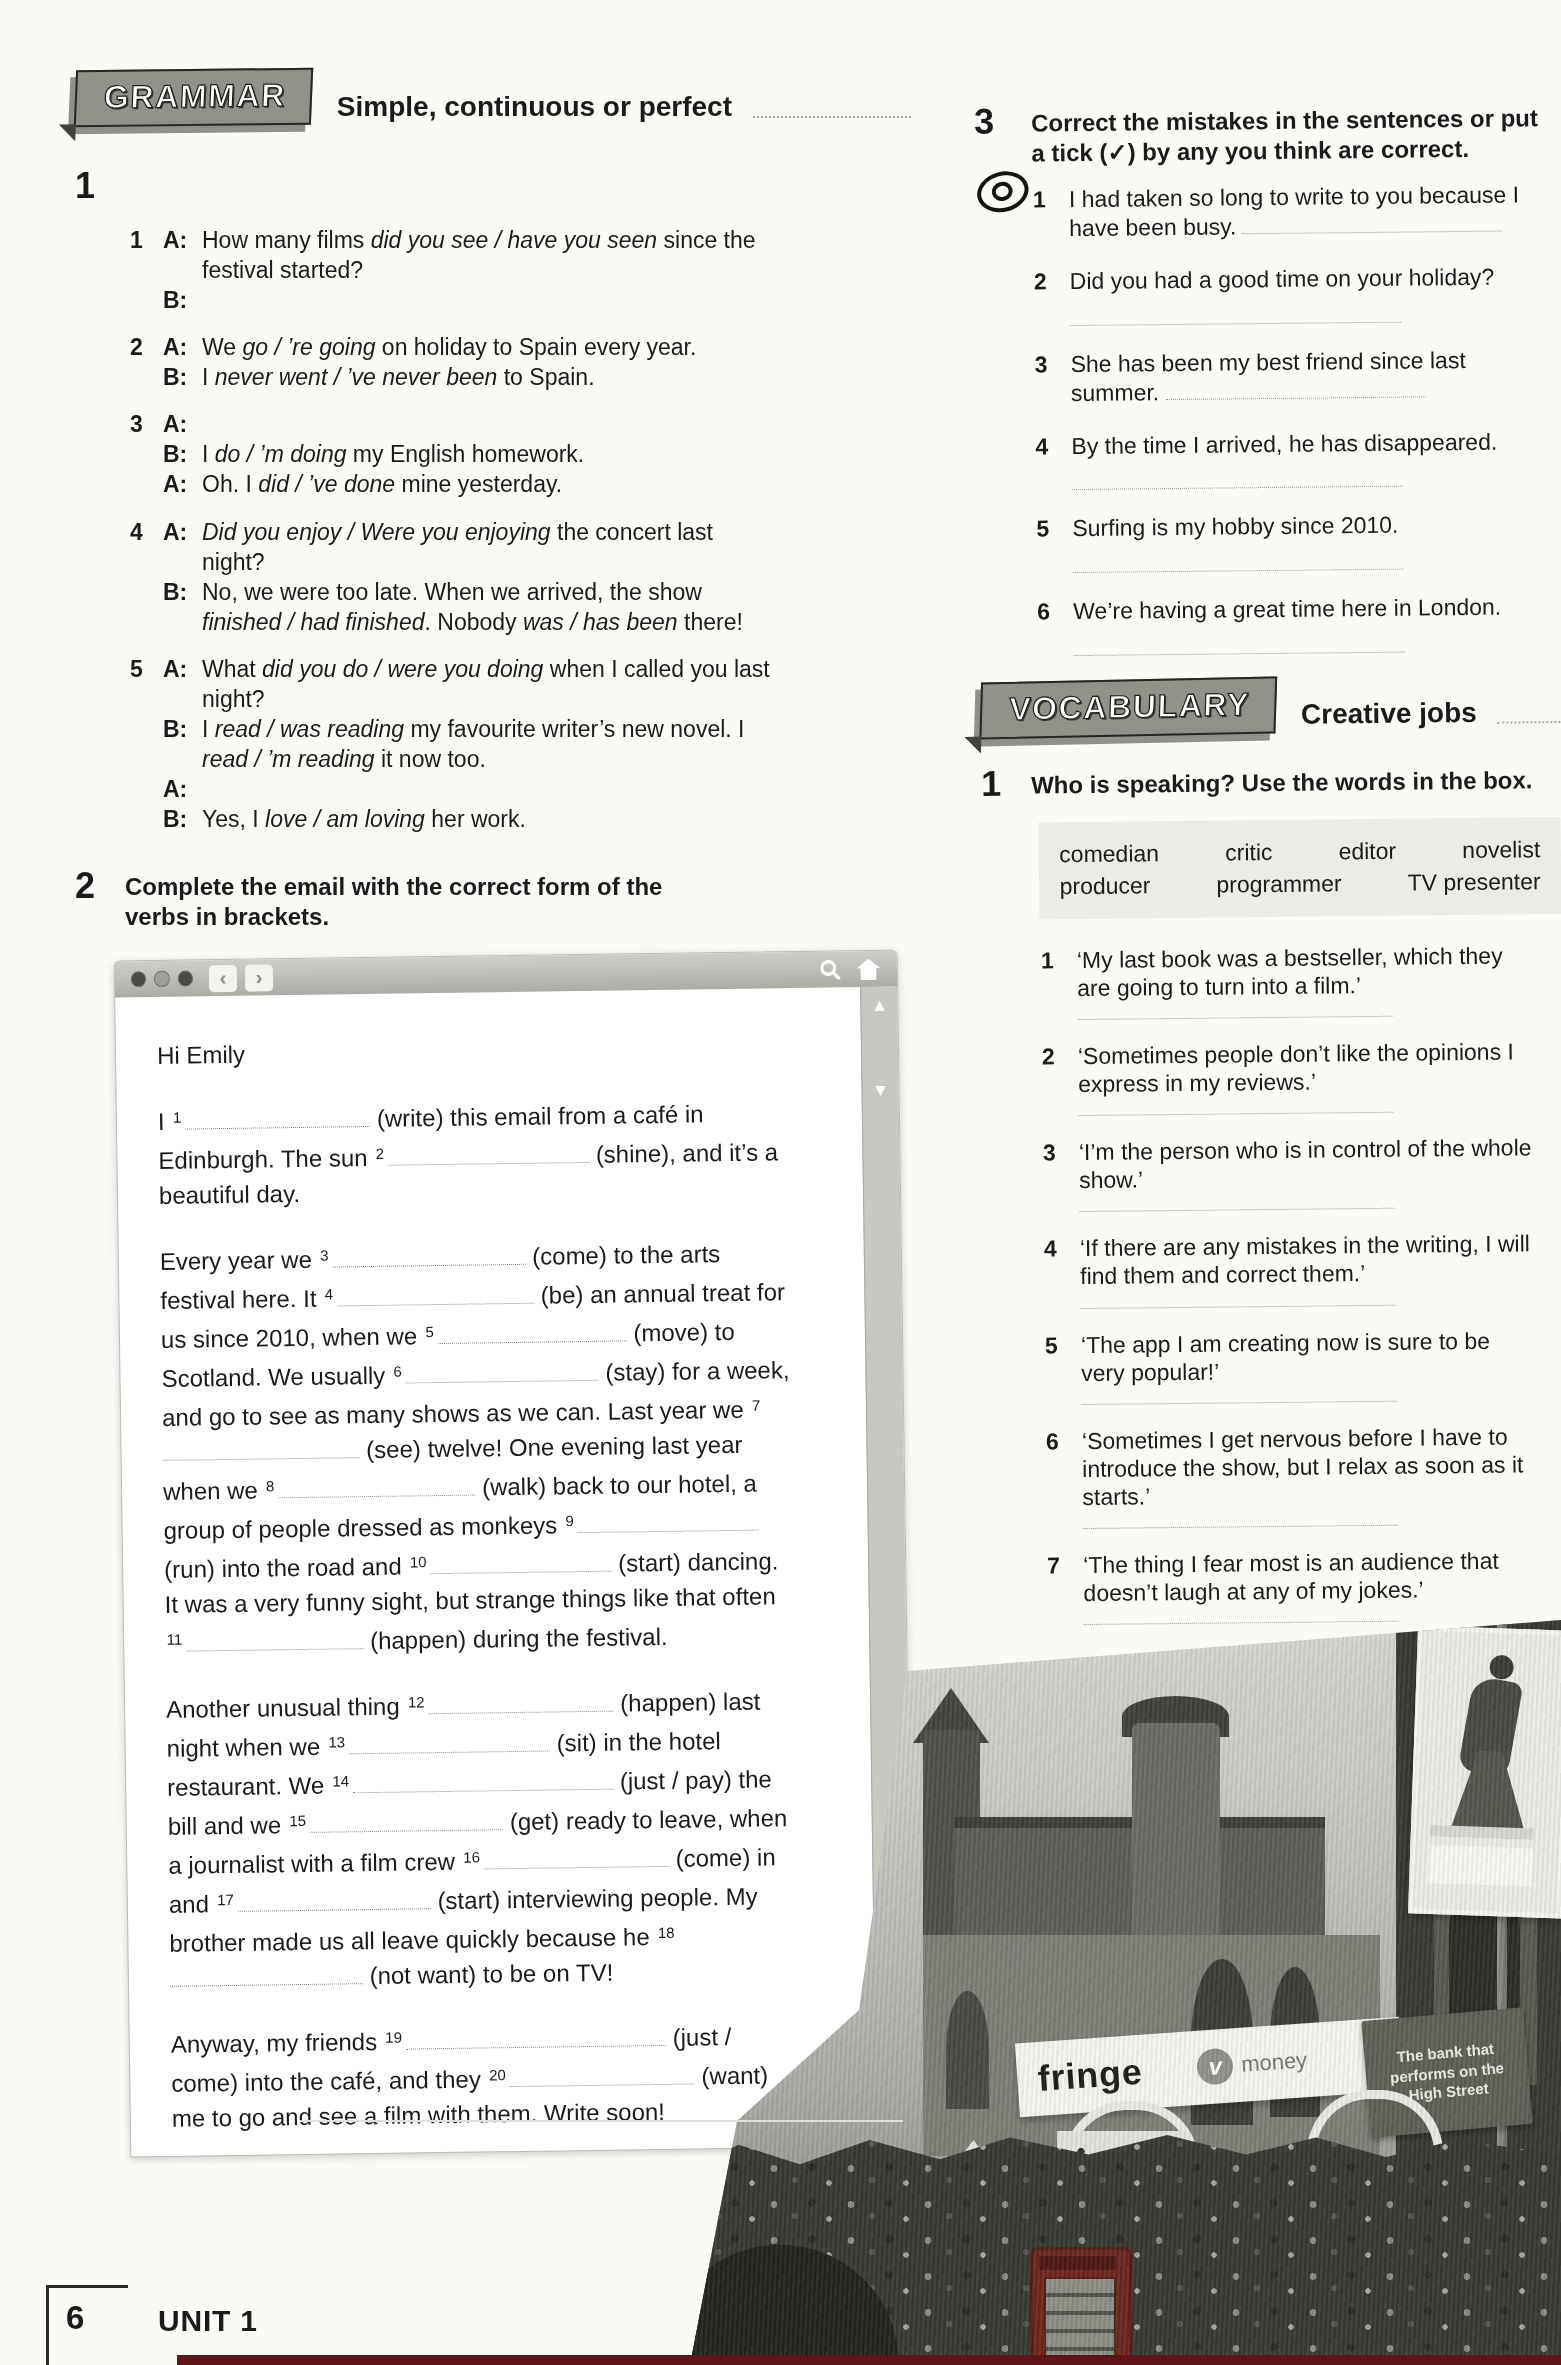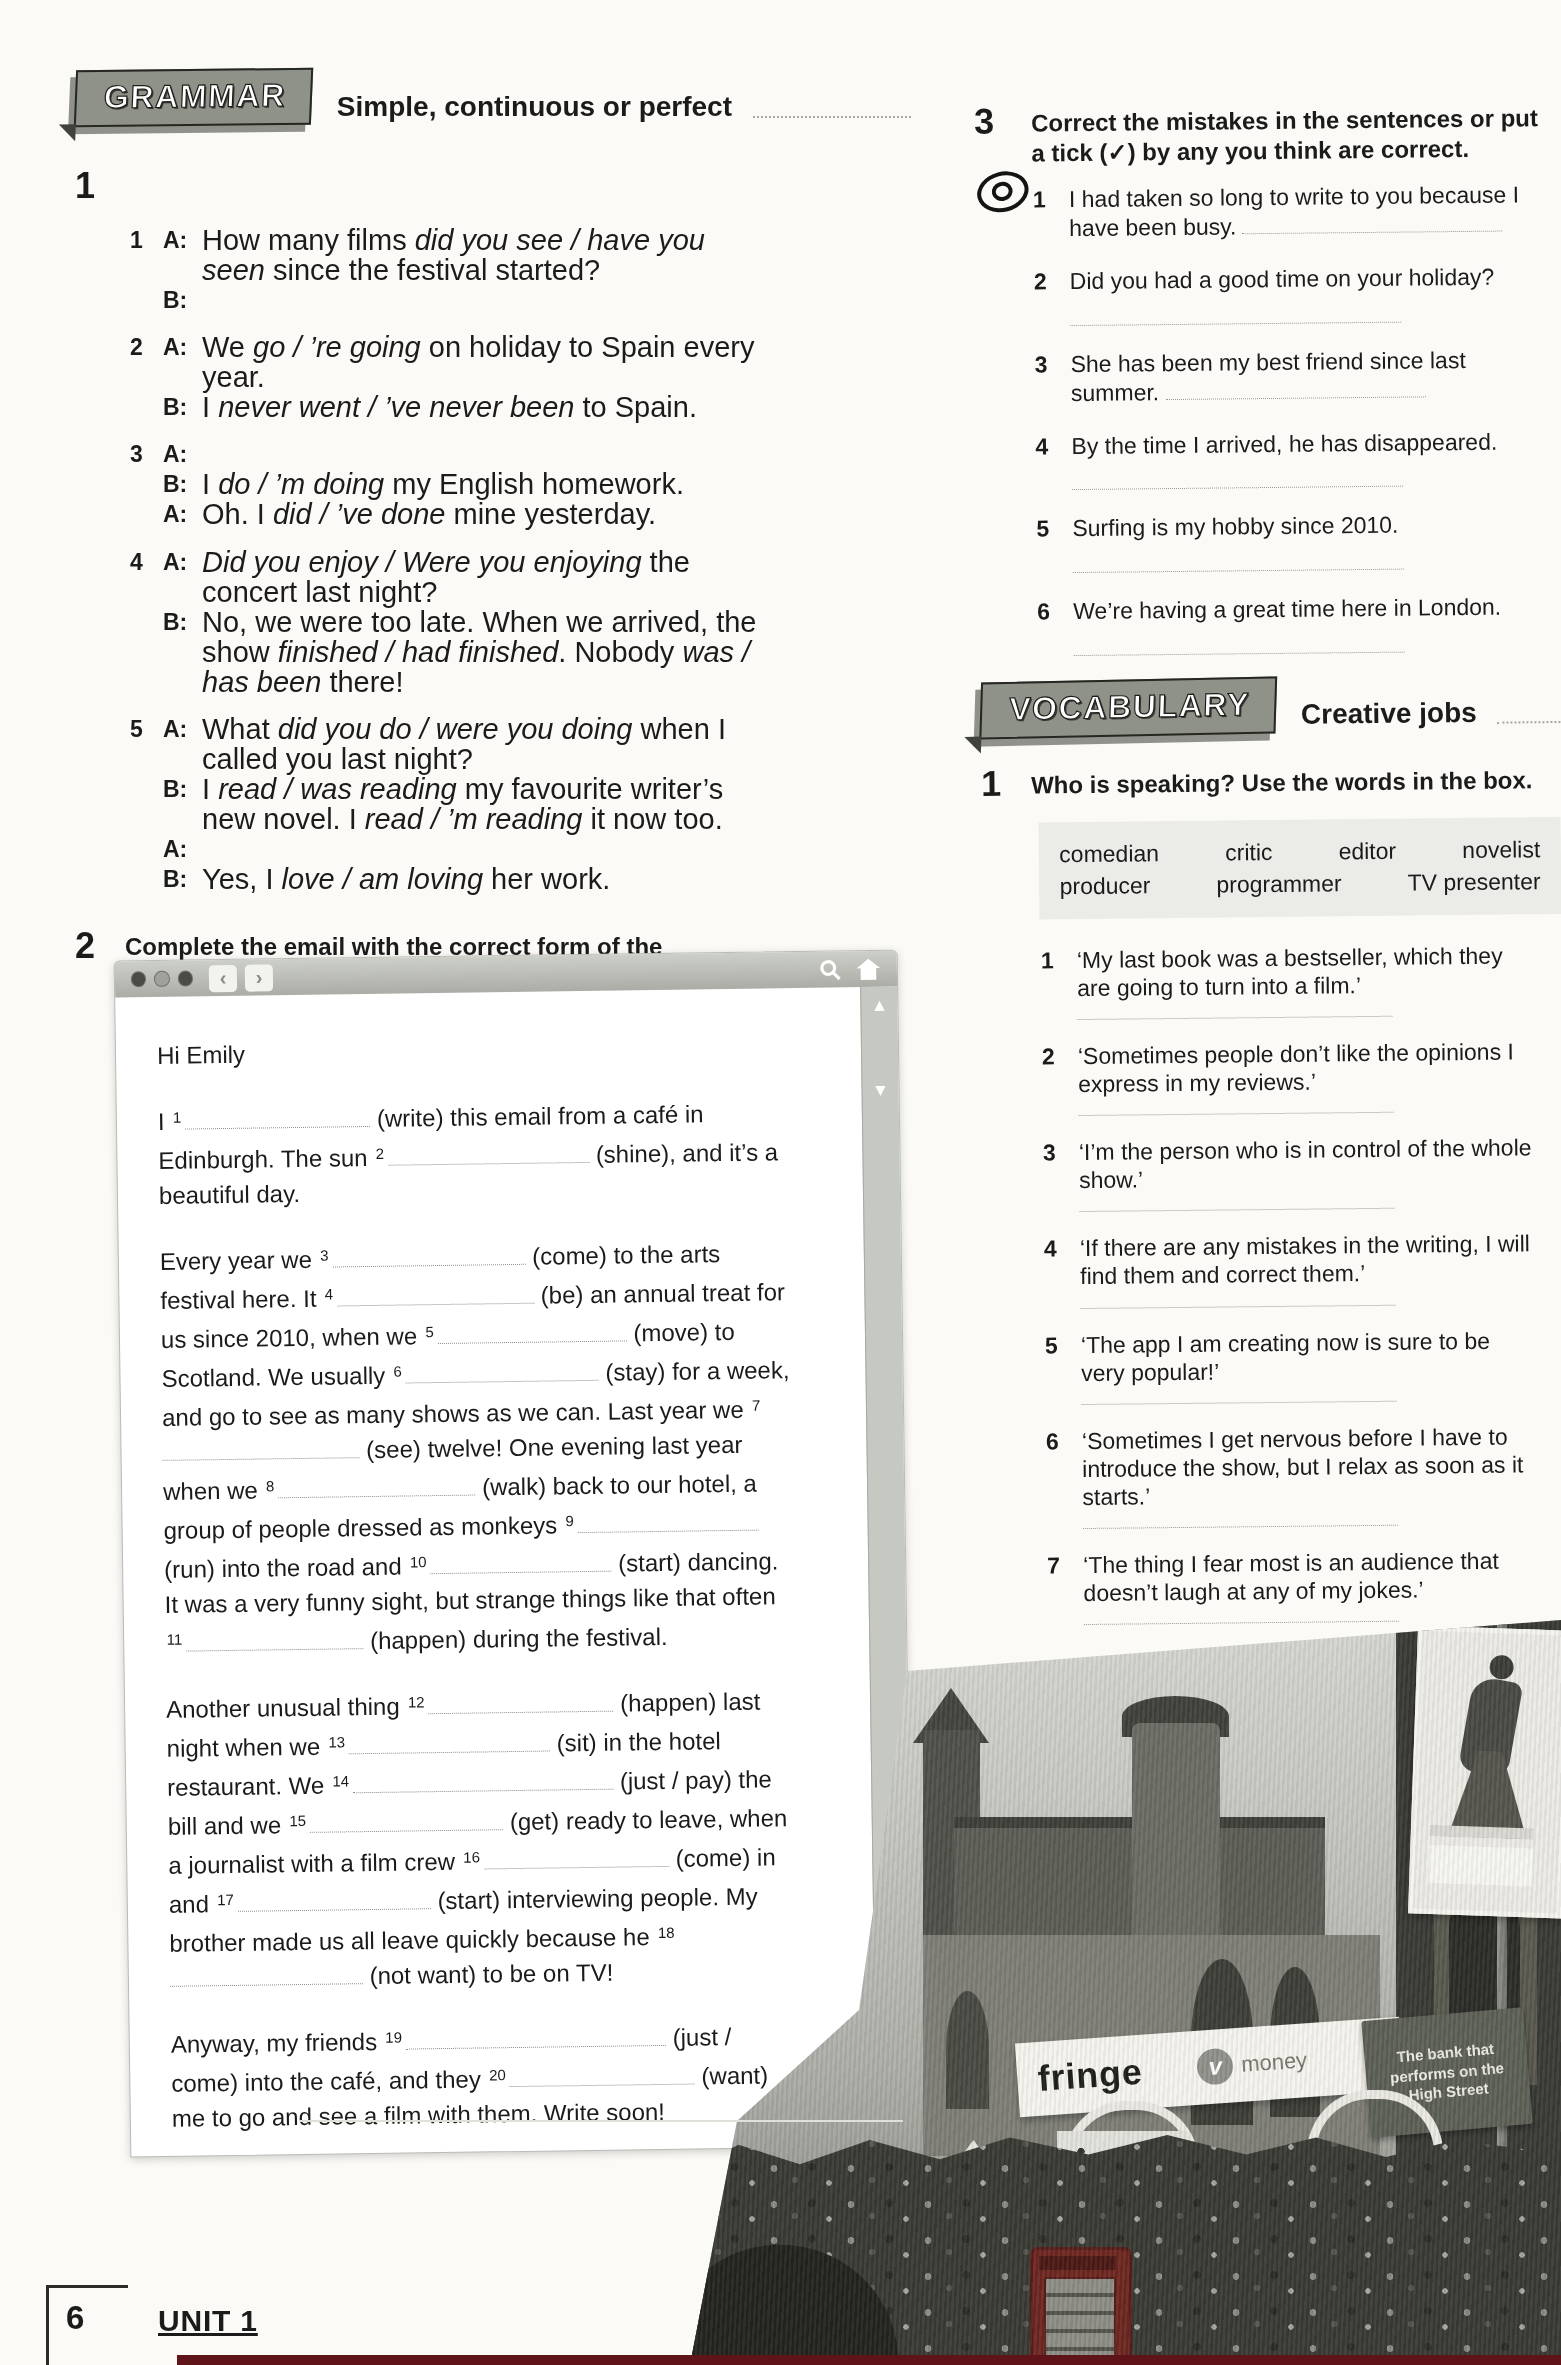--- a/index.html
+++ b/index.html
@@ -20,21 +20,21 @@
   
   .ex-row{display:flex;align-items:flex-start;}
   .ex-num{font-size:36px;font-weight:bold;width:50px;flex:0 0 50px;line-height:1;padding-top:1.6px;}
   .ex-instr{font-size:24px;font-weight:bold;line-height:30px;padding-top:6.3px;}
   
   .g-items{margin:20.5px 0 0 55px;}
   .g-item{margin-bottom:17.3px;}
   .g-line{display:flex;align-items:flex-start;}
   .g-num{width:33px;flex:0 0 33px;font-weight:bold;font-size:23px;line-height:30px;}
   .g-sp{width:39px;flex:0 0 39px;font-weight:bold;font-size:23px;line-height:30px;}
-  .g-text{width:568px;font-size:29px;line-height:30px;}
+  .g-text{width:568px;font-size:23px;line-height:30px;}
   .g-text em{font-style:italic;}
   
   .email-win{position:absolute;left:47px;top:886px;width:782px;height:1195px;background:#fff;
              border:0.8px solid #b9bbb4;border-radius:6.3px 6.3px 0 0;transform:rotate(-0.8deg);
              box-shadow:0 2.4px 8px rgba(0,0,0,.18);}
   .chrome{height:36px;background:linear-gradient(#cdcfc9,#aaaca5);border-radius:5.5px 5.5px 0 0;
           display:flex;align-items:center;padding:0 16px;}
   .dot{width:13.4px;height:13.4px;border-radius:50%;margin-right:8px;border:0.8px solid #6f716b;}
   .dot1{background:#4b4b46;} .dot2{background:#9fa19a;} .dot3{background:#4b4b46;}
   .navbtn{width:28px;height:27px;background:#f2f2ee;border-radius:4.7px;margin-left:8px;
@@ -79,21 +79,21 @@
   .vb-text{width:457px;font-size:23px;line-height:28px;}
   .vb-dots{width:315px;border-bottom:1.6px dotted #9a9a94;height:3.2px;margin-top:14px;}
   
   .col-left{position:absolute;left:75px;top:69px;width:836px;}
   .ex1-wrap{margin-top:41px;}
   .ex2-wrap{margin-top:32px;}
   
   .footer-corner{position:absolute;left:46px;top:2285px;width:79px;height:87px;
                  border-left:3.2px solid #2b2b27;border-top:3.2px solid #2b2b27;}
   .pg-num{position:absolute;left:66px;top:2299px;font-size:33px;font-weight:bold;}
-  .unit-lbl{position:absolute;left:158px;top:2304px;font-size:30px;font-weight:bold;letter-spacing:0.8px;text-decoration:underline;}
+  .unit-lbl{position:absolute;left:158px;top:2304px;font-size:30px;font-weight:bold;letter-spacing:0.8px;}
   .bottom-strip{position:absolute;left:177px;top:2355px;width:1384px;height:11px;background:#5e1418;}
   .scan-line{position:absolute;left:300px;top:2120px;width:603px;height:2.4px;background:#e0dfda;}
   
   .photo{position:absolute;left:686px;top:1620px;width:875px;height:745px;
          clip-path:polygon(221px 51px,875px 0px,875px 745px,4px 745px,51px 501px,173px 390px);
          background:linear-gradient(180deg,#d6d7d2 0%,#c3c4bf 30%,#adaea8 60%,#9b9c96 75%);}
   .ph{position:absolute;}
   .ph-spire{left:79px;top:63px;width:54px;height:197px;background:#4b4b45;
             clip-path:polygon(50% 0,78% 100%,22% 100%);}
   .ph-spiretower{left:85px;top:252px;width:43px;height:158px;background:#5a5a53;}

